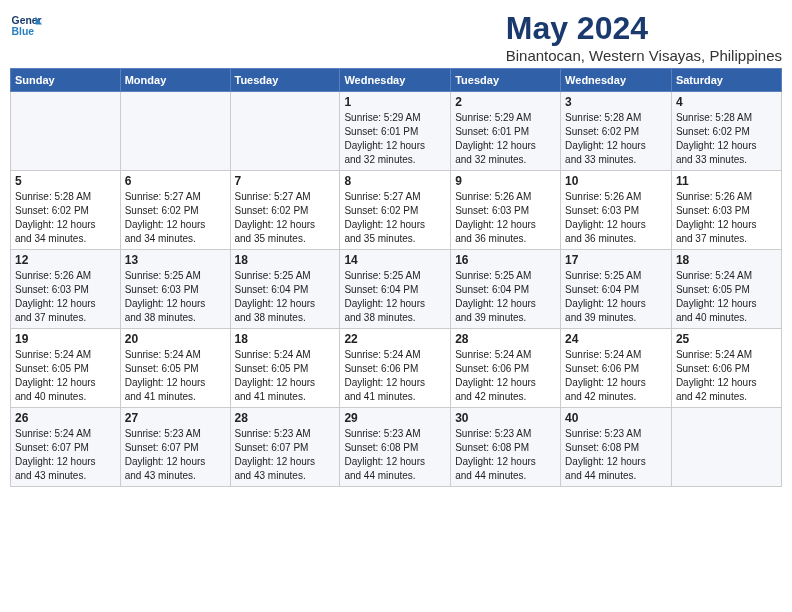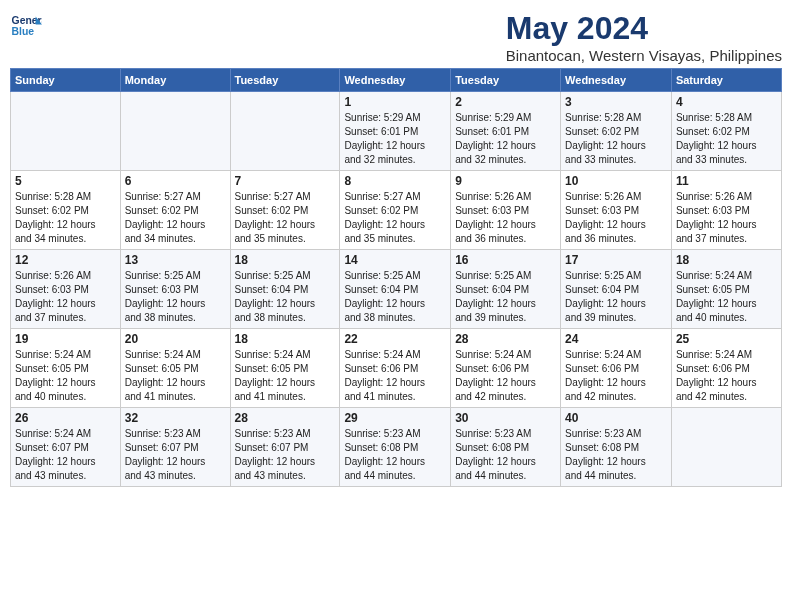--- a/index.html
+++ b/index.html
@@ -294,21 +294,21 @@
       </tr>
       <tr>
         <td>
           <span class="day-num">26</span>
           <div class="day-info" style="white-space: pre-line;">Sunrise: 5:24 AM
 Sunset: 6:07 PM
 Daylight: 12 hours
 and 43 minutes.</div>
         </td>
         <td>
-          <span class="day-num">32</span>
+          <span class="day-num">27</span>
           <div class="day-info" style="white-space: pre-line;">Sunrise: 5:23 AM
 Sunset: 6:07 PM
 Daylight: 12 hours
 and 43 minutes.</div>
         </td>
         <td>
           <span class="day-num">28</span>
           <div class="day-info" style="white-space: pre-line;">Sunrise: 5:23 AM
 Sunset: 6:07 PM
 Daylight: 12 hours

